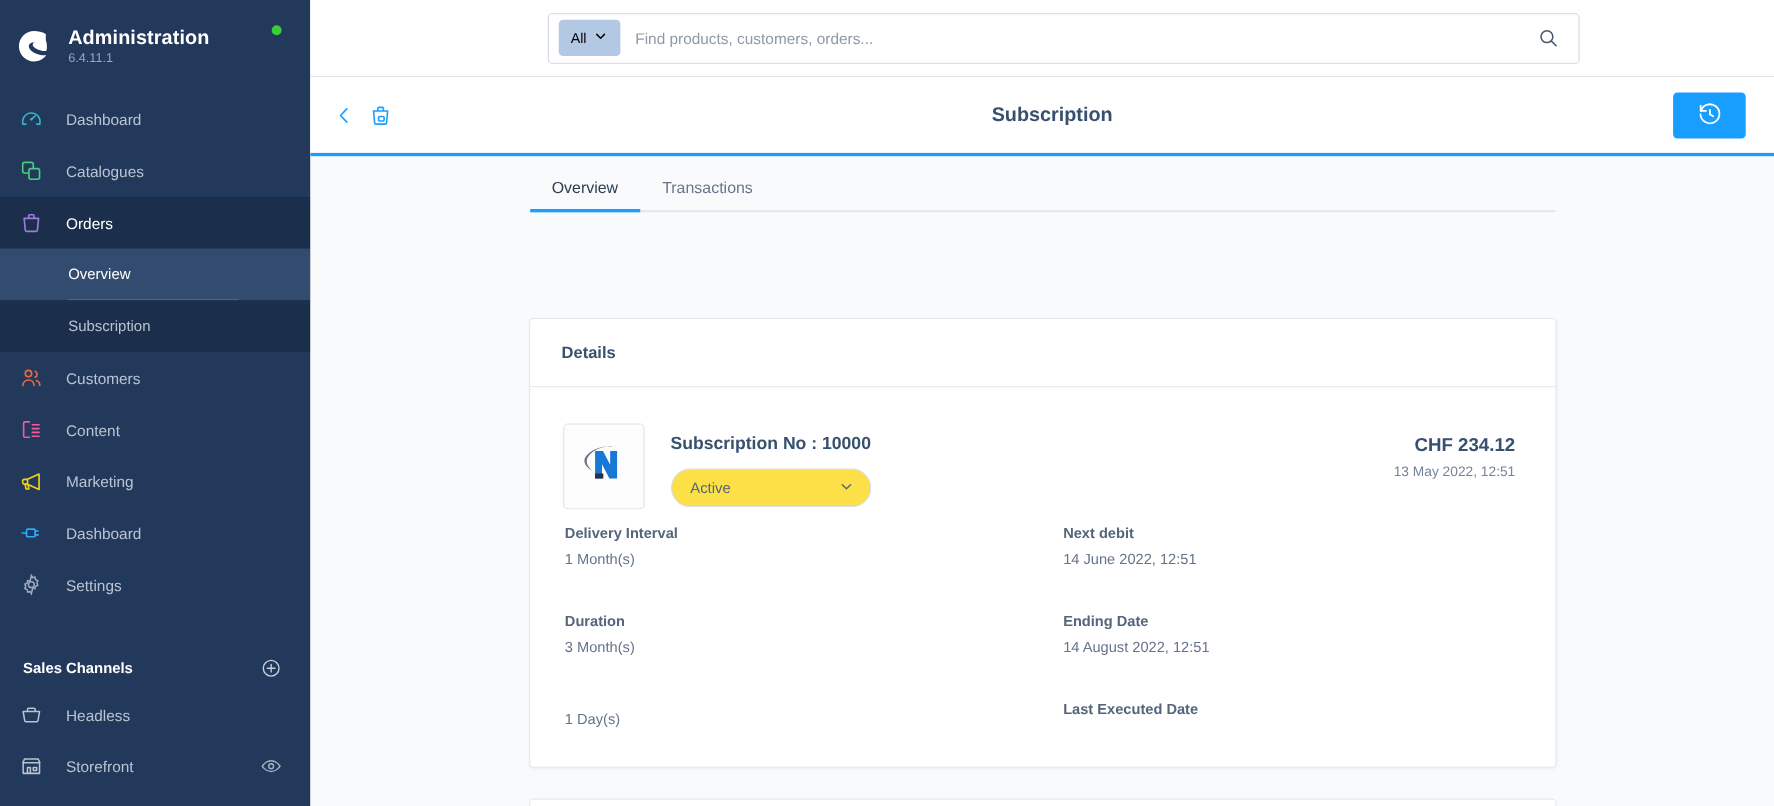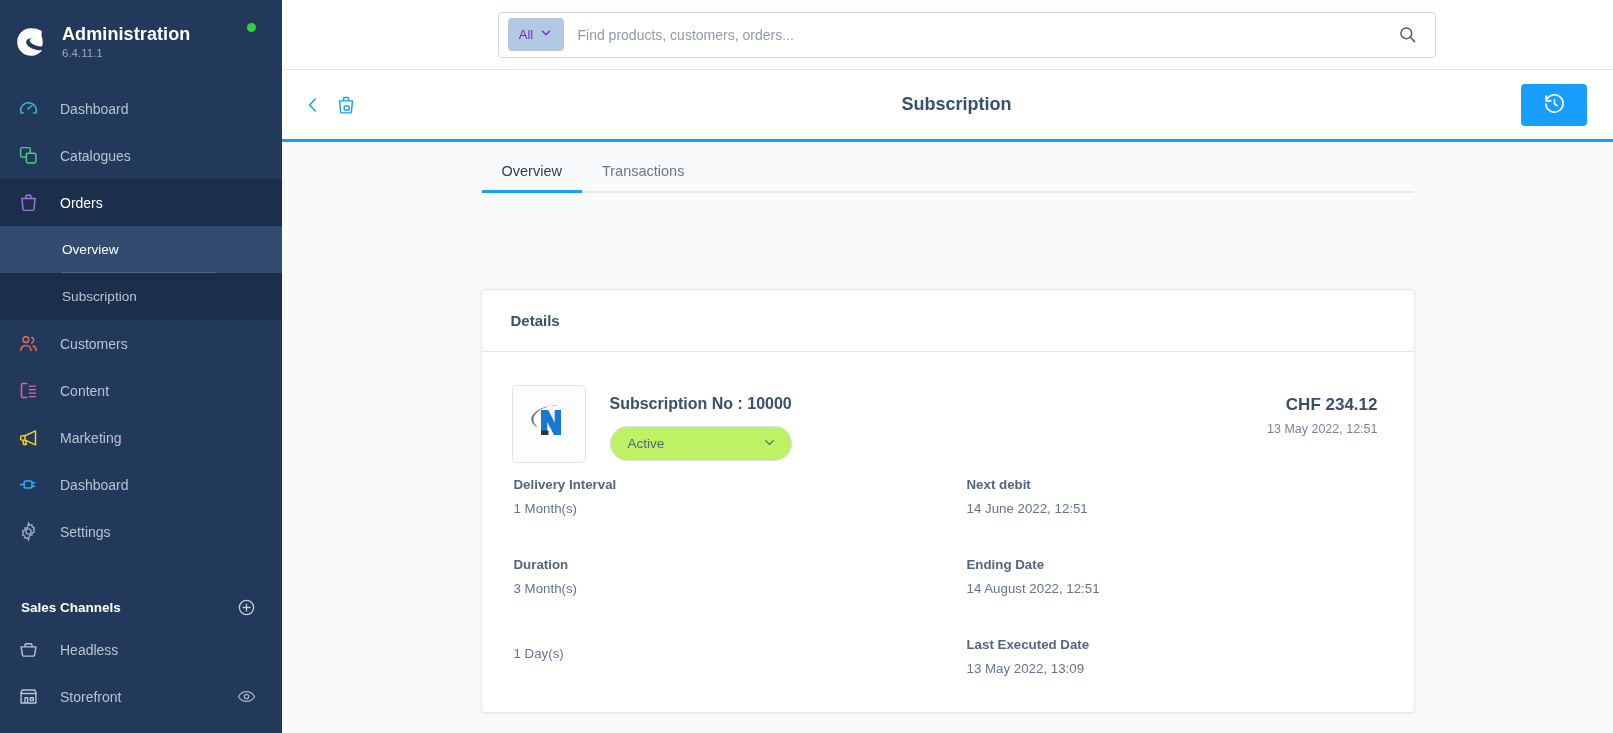--- a/index.html
+++ b/index.html
@@ -92,21 +92,21 @@
   .searchbar {
     width: 938px; height: 46px;
     border: 1px solid #d1d9e0; border-radius: 4px;
     background: #fff;
     display: flex; align-items: center;
     padding: 0 6px 0 9px;
     margin-left: 38px;
   }
   .search-scope {
     height: 33px; min-width: 56px;
-    background: #b2c8e3; color: #6d28d9;
+    background: #b2c8e3; color: #000000;
     border-radius: 4px;
     display: flex; align-items: center; justify-content: center;
     gap: 7px;
     font-size: 13px;
     padding: 0 10px;
     cursor: pointer;
     flex: none;
   }
   .search-scope svg { width: 12px; height: 12px; }
   .search-input {
@@ -203,21 +203,21 @@
     display: flex; align-items: center; justify-content: center;
     flex: none; margin-right: 24px;
   }
   .thumb svg { width: 52px; height: 52px; }
   .sub-info { padding-top: 10px; }
   .sub-no { font-size: 16px; font-weight: bold; color: #37506e; }
   .status-select {
     margin-top: 13px;
     width: 182px; height: 35px;
     border: 1px solid #d6dde4; border-radius: 18px;
-    background: #bef264;
+    background: #fde047;
     display: flex; align-items: center; justify-content: space-between;
     padding: 0 15px 0 17px;
     font-size: 13.5px; color: #54657c;
     cursor: pointer;
   }
   .status-select svg { width: 13px; height: 13px; color: #54657c; }
   .price-box { margin-left: auto; text-align: right; padding-top: 10px; }
   .price { font-size: 17px; font-weight: bold; color: #37506e; }
   .price-date { font-size: 12.5px; color: #76849a; margin-top: 7px; }
 
@@ -507,21 +507,20 @@
             </div>
             <div class="field">
               <div class="field-label">Ending Date</div>
               <div class="field-value">14 August 2022, 12:51</div>
             </div>
             <div class="field">
               <div class="field-value">1 Day(s)</div>
             </div>
             <div class="field">
               <div class="field-label">Last Executed Date</div>
-              <div class="field-value">13 May 2022, 13:09</div>
             </div>
           </div>
 
         </div>
       </section>
 
       <div class="card-ghost"></div>
 
     </div>
   </main>

